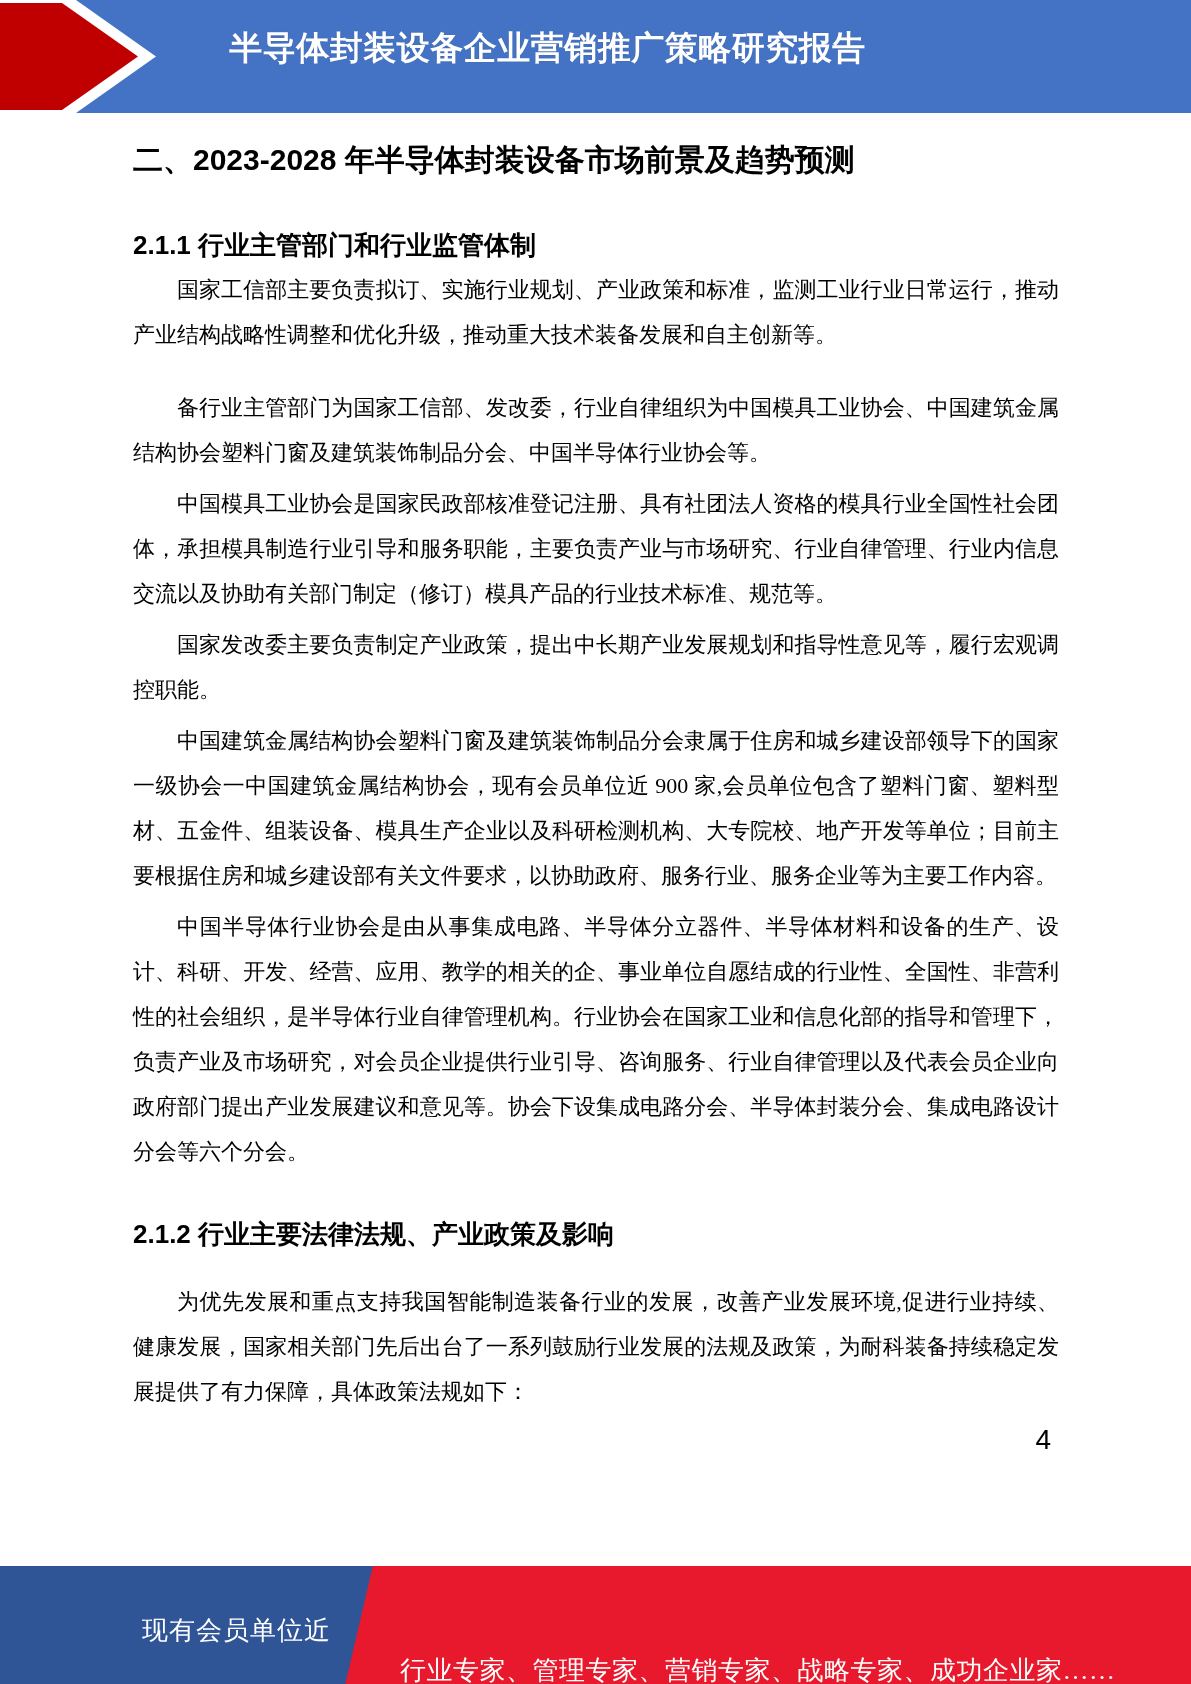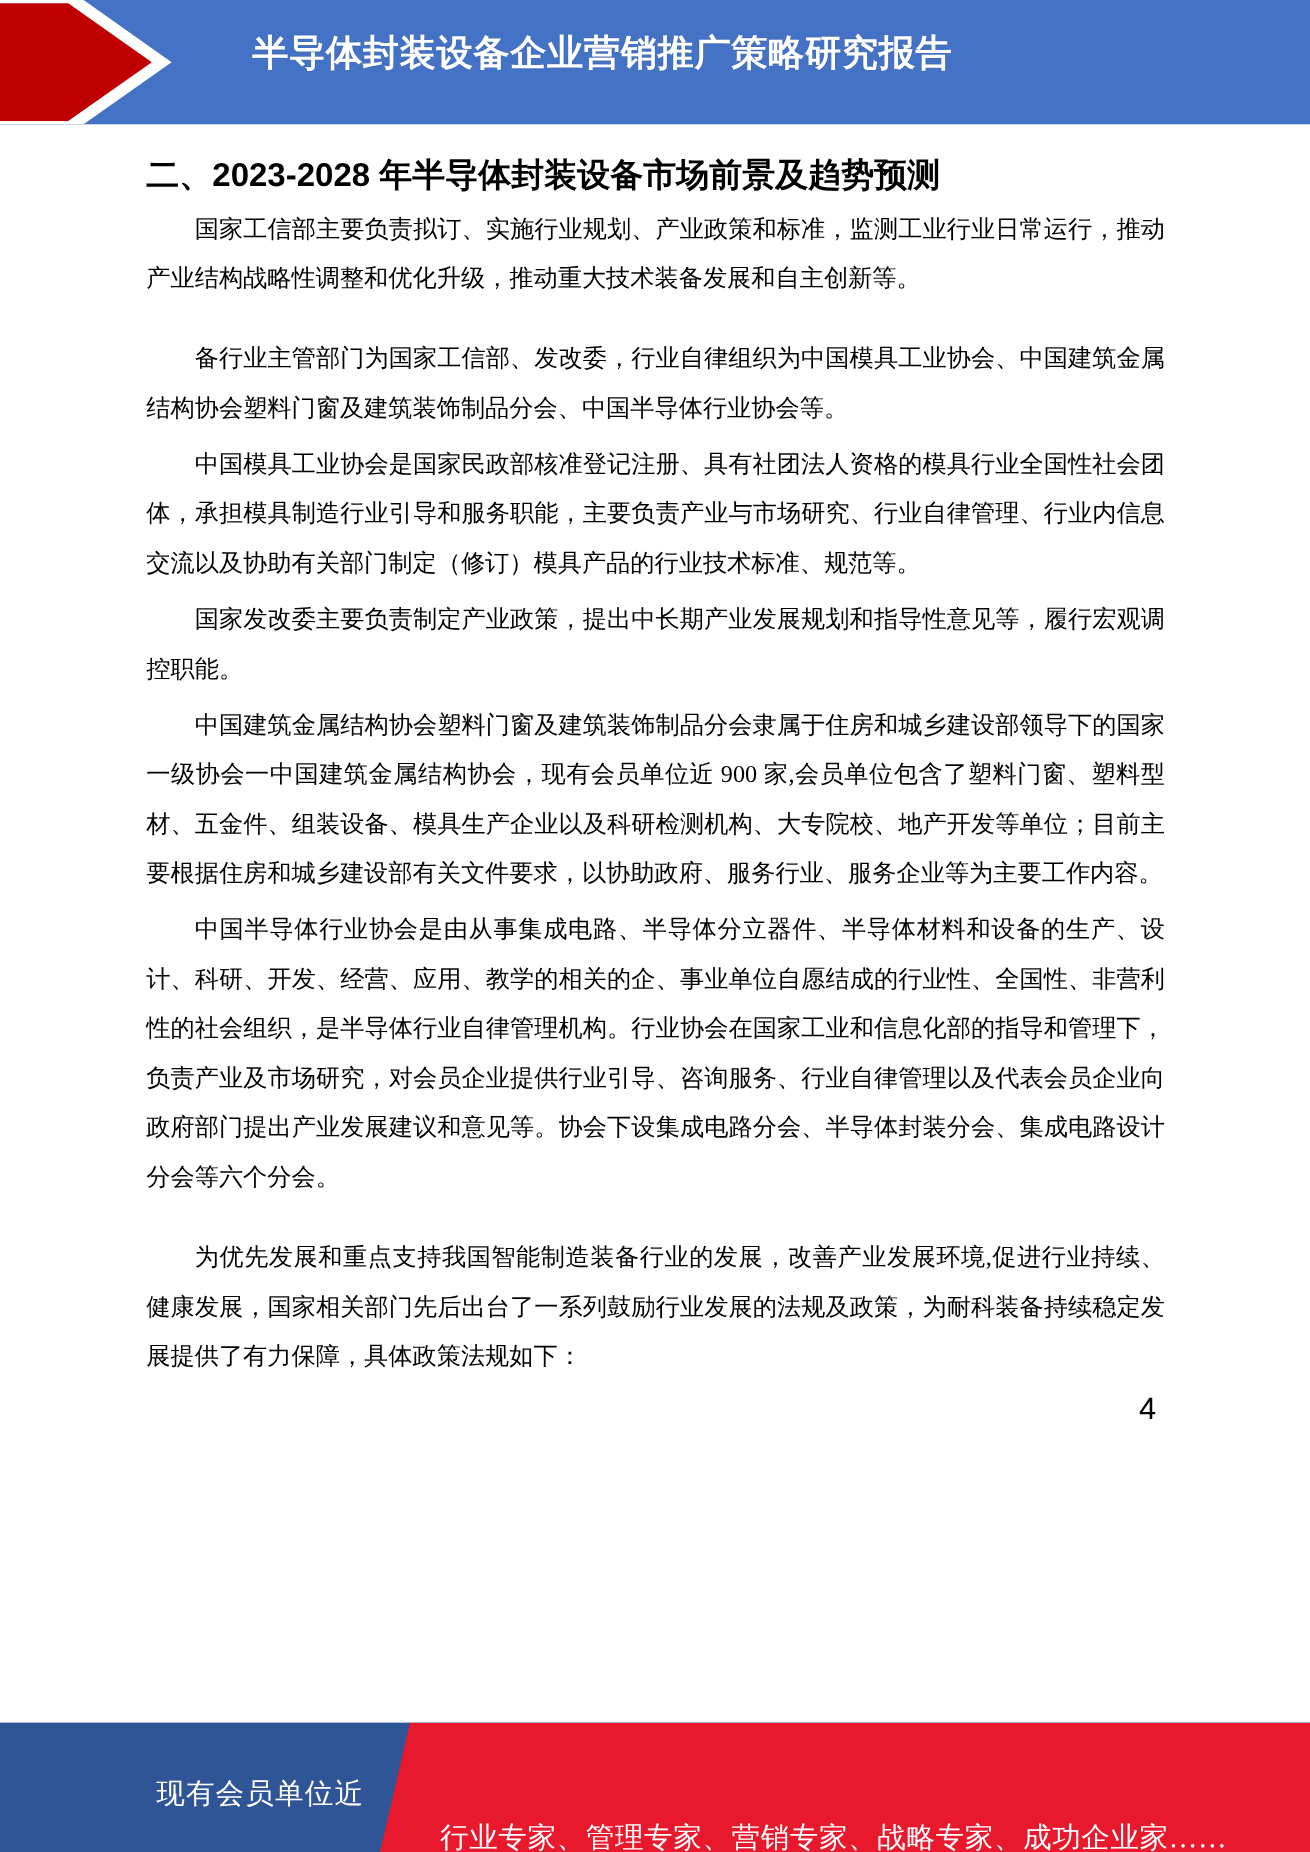--- a/index.html
+++ b/index.html
@@ -153,28 +153,30 @@
     <div class="banner-title-wrap">
       <span class="banner-title">半导体封装设备企业营销推广策略研究报告</span>
     </div>
   </div>
 
   <div class="content">
 
     <h1 class="chapter-title">二、2023-2028 年半导体封装设备市场前景及趋势预测</h1>
 
 
+    <h3 class="subsection-title">2.1.1 行业主管部门和行业监管体制</h3>
 
     <p class="body-par">国家工信部主要负责拟订、实施行业规划、产业政策和标准，监测工业行业日常运行，推动产业结构战略性调整和优化升级，推动重大技术装备发展和自主创新等。</p>
     <p class="body-par first">备行业主管部门为国家工信部、发改委，行业自律组织为中国模具工业协会、中国建筑金属结构协会塑料门窗及建筑装饰制品分会、中国半导体行业协会等。</p>
     <p class="body-par">中国模具工业协会是国家民政部核准登记注册、具有社团法人资格的模具行业全国性社会团体，承担模具制造行业引导和服务职能，主要负责产业与市场研究、行业自律管理、行业内信息交流以及协助有关部门制定（修订）模具产品的行业技术标准、规范等。</p>
     <p class="body-par">国家发改委主要负责制定产业政策，提出中长期产业发展规划和指导性意见等，履行宏观调控职能。</p>
     <p class="body-par">中国建筑金属结构协会塑料门窗及建筑装饰制品分会隶属于住房和城乡建设部领导下的国家一级协会一中国建筑金属结构协会，现有会员单位近 900 家,会员单位包含了塑料门窗、塑料型材、五金件、组装设备、模具生产企业以及科研检测机构、大专院校、地产开发等单位；目前主要根据住房和城乡建设部有关文件要求，以协助政府、服务行业、服务企业等为主要工作内容。</p>
     <p class="body-par">中国半导体行业协会是由从事集成电路、半导体分立器件、半导体材料和设备的生产、设计、科研、开发、经营、应用、教学的相关的企、事业单位自愿结成的行业性、全国性、非营利性的社会组织，是半导体行业自律管理机构。行业协会在国家工业和信息化部的指导和管理下，负责产业及市场研究，对会员企业提供行业引导、咨询服务、行业自律管理以及代表会员企业向政府部门提出产业发展建议和意见等。协会下设集成电路分会、半导体封装分会、集成电路设计分会等六个分会。</p>
 
+    <h3 class="subsection-title second">2.1.2 行业主要法律法规、产业政策及影响</h3>
 
     <p class="body-par first">为优先发展和重点支持我国智能制造装备行业的发展，改善产业发展环境,促进行业持续、健康发展，国家相关部门先后出台了一系列鼓励行业发展的法规及政策，为耐科装备持续稳定发展提供了有力保障，具体政策法规如下：</p>
 
     <div class="page-number">4</div>
   </div>
 
   <div class="footer">
     <div class="footer-red-band"></div>
     <span class="footer-left-text">现有会员单位近</span>
     <span class="footer-right-text">行业专家、管理专家、营销专家、战略专家、成功企业家……</span>

